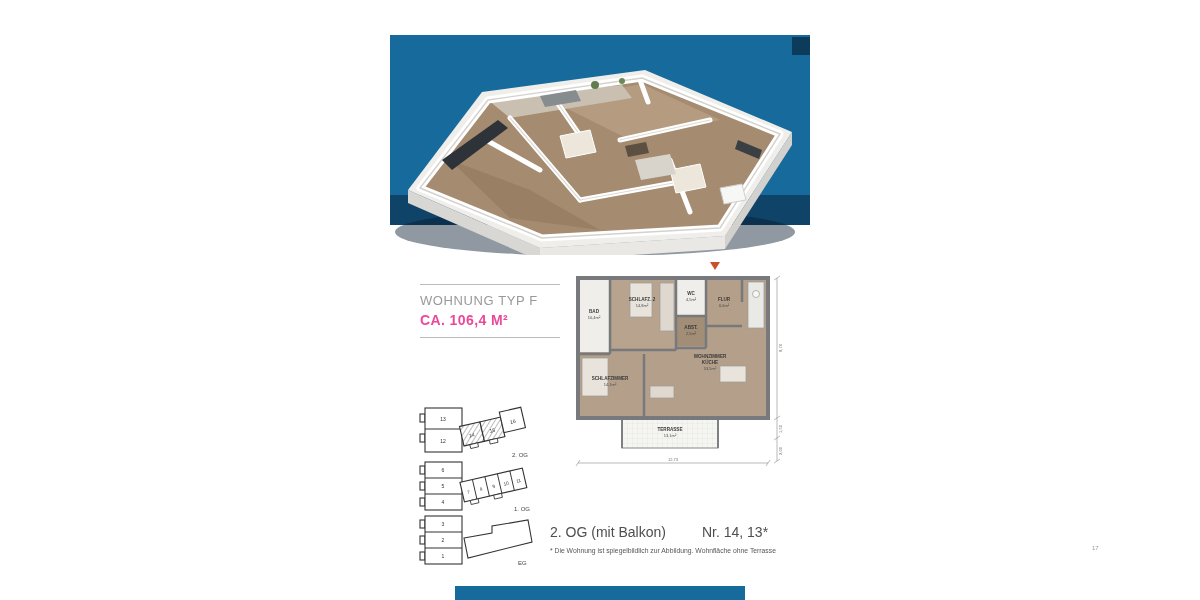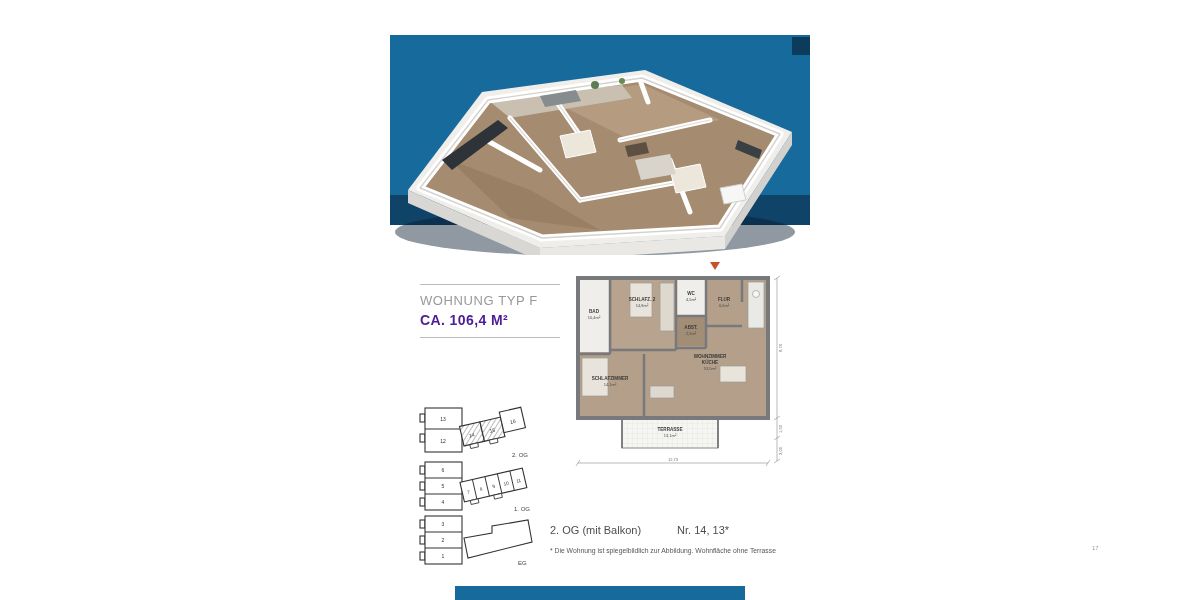--- a/index.html
+++ b/index.html
@@ -15,29 +15,29 @@
   .band-corner-square { position:absolute; right:0px; top:2px; width:18px; height:18px;
                         background:#0C3B5C; }
 
   .render3d { position:absolute; left:390px; top:40px; width:420px; height:215px; }
 
   
   .title-block { position:absolute; left:420px; top:284px; width:140px; }
   .rule { border:none; border-top:1px solid #B9BCBE; height:0; width:140px; }
   .wohnung-title { margin-top:8px; font-size:13px; letter-spacing:.6px; color:#97999B; }
   .wohnung-area  { margin-top:4px; margin-bottom:9px; font-size:14px; font-weight:bold;
-                   color:#4c1d95; letter-spacing:.4px; }
+                   color:#ec4899; letter-spacing:.4px; }
 
   .plan2d { position:absolute; left:572px; top:258px; width:235px; height:215px; }
 
   .levels { position:absolute; left:416px; top:404px; width:120px; }
   .level-svg { display:block; }
 
   .caption-row { position:absolute; left:550px; top:524px; display:flex; gap:36px;
-                 font-size:11px; color:#4E4E4E; }
+                 font-size:14px; color:#4E4E4E; }
   .footnote { position:absolute; left:550px; top:547px; font-size:6.8px; color:#565656; }
   .page-number { position:absolute; left:1092px; top:545px; font-size:6px; color:#9a9a9a; }
 
   .bottom-bar { position:absolute; left:455px; top:586px; width:290px; height:14px;
                 background:#176A9C; }
 
   text { font-family:"Liberation Sans", sans-serif; }
   .room-name { font-weight:bold; fill:#3A3A3A; }
   .room-area { fill:#4A4A4A; }
   .dim-text  { fill:#6F6F6F; }

